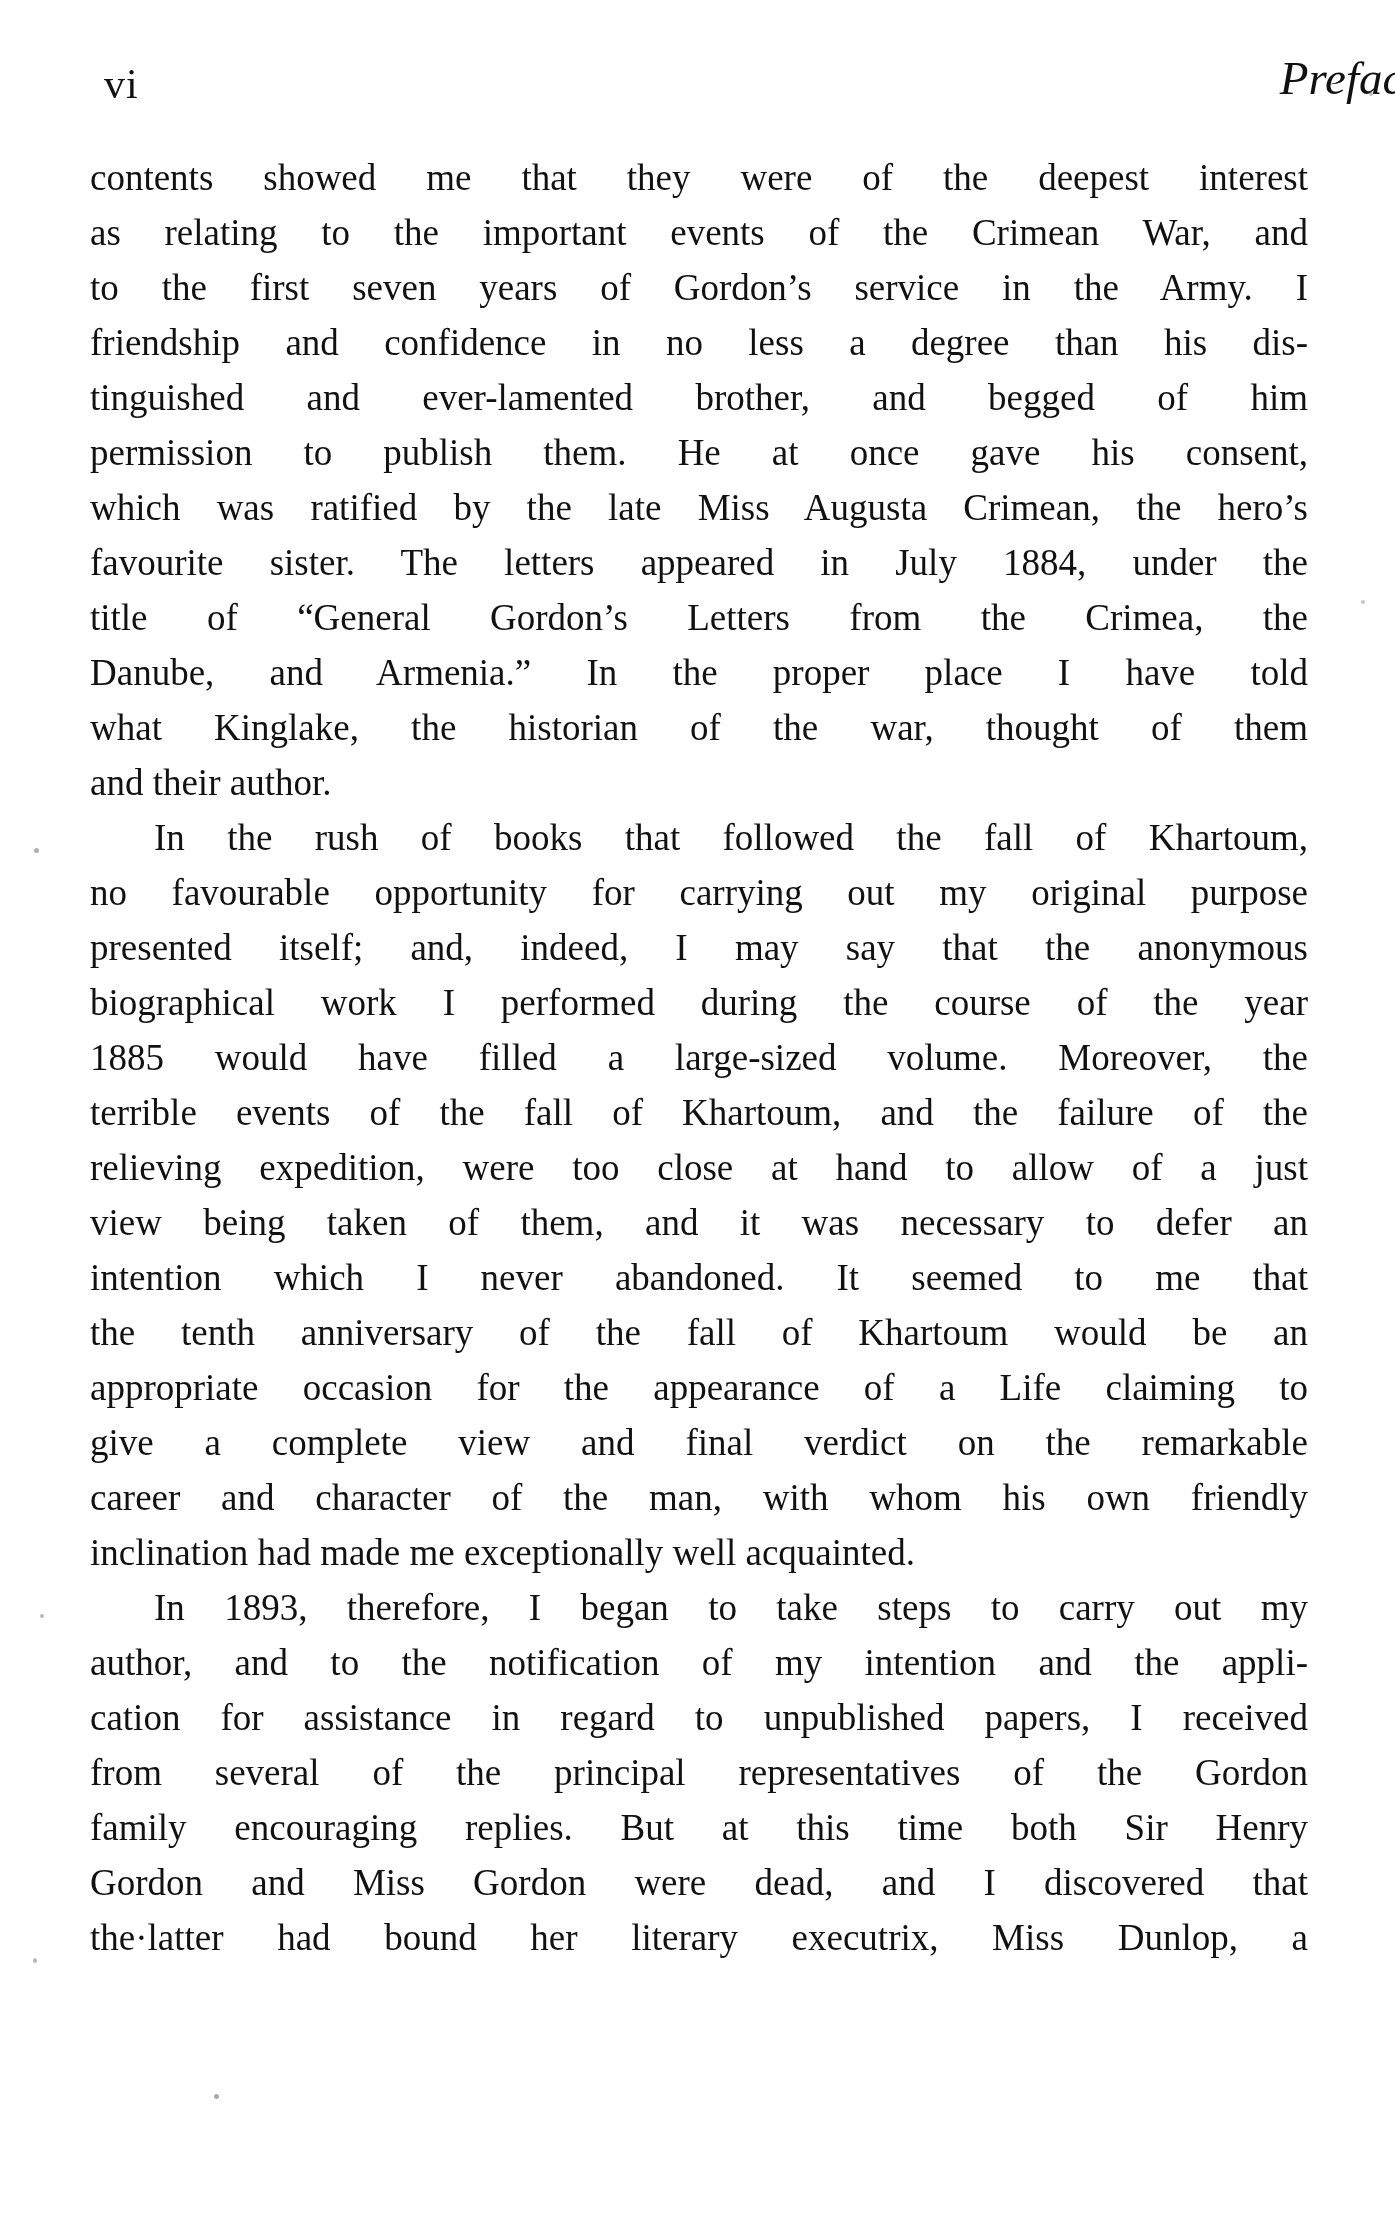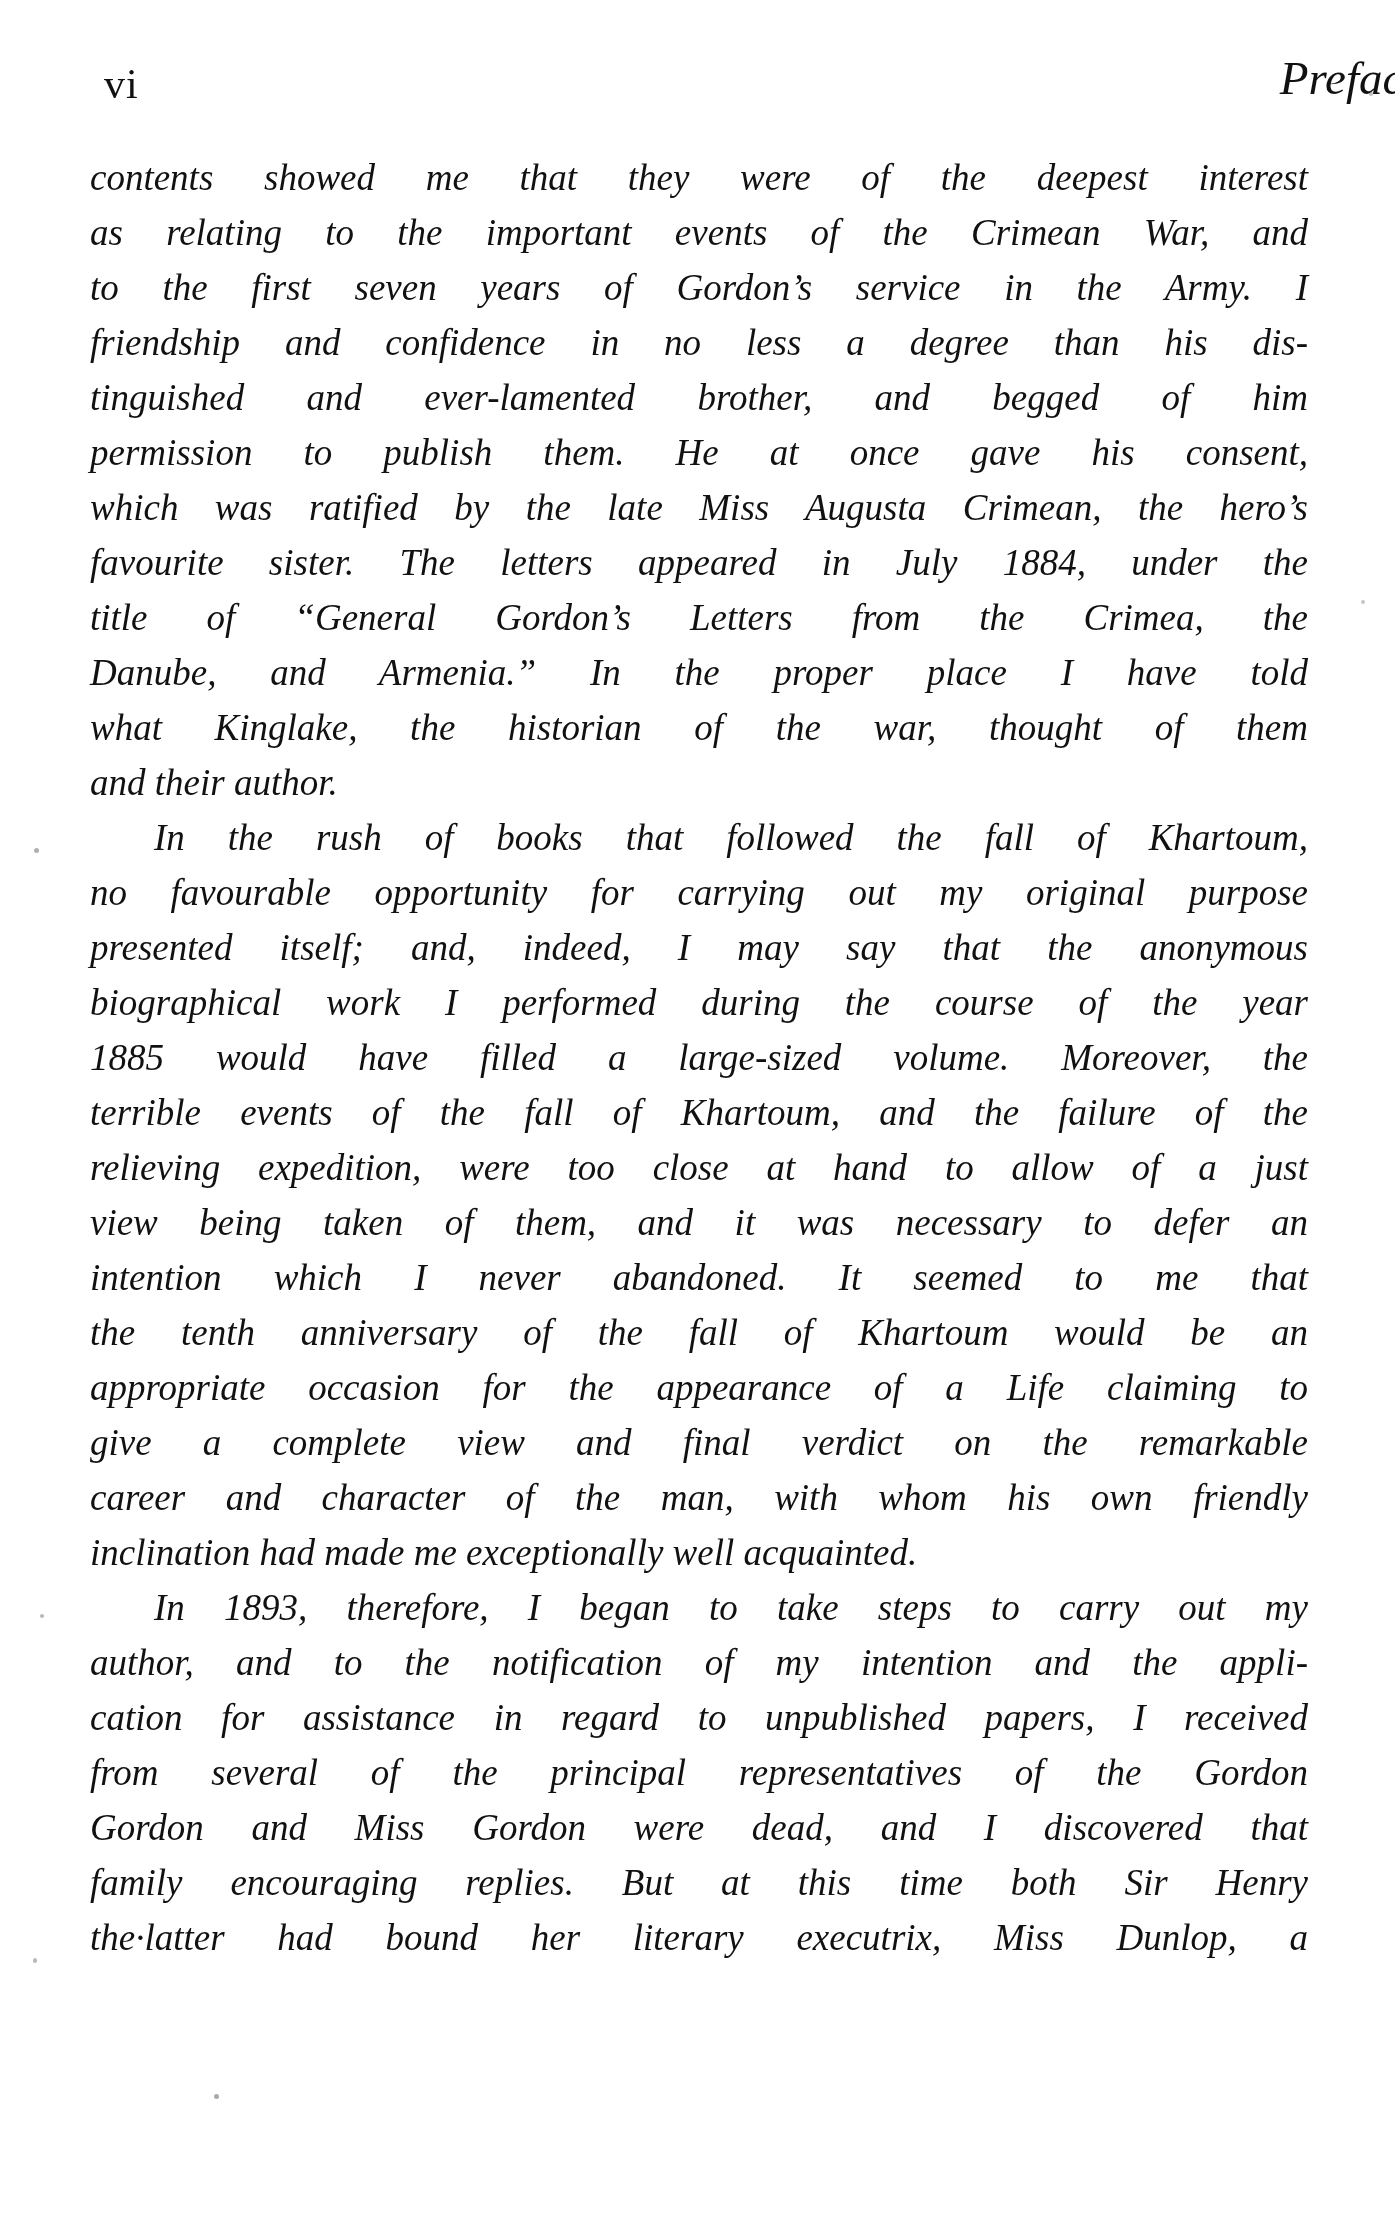--- a/index.html
+++ b/index.html
@@ -56,21 +56,20 @@
   }
   .line {
     height: 55px;
     line-height: 55px;
     font-size: 37px;
     text-align: justify;
     text-align-last: justify;
     text-justify: inter-word;
     white-space: nowrap; 
     overflow: visible;
-    font-style: italic;
   }
   .line.indent-first {
     text-indent: 64px;
   }
   .line.no-stretch {
     text-align-last: left;
   }
   
   .speck {
     position: absolute;
@@ -123,22 +122,22 @@
         <div class="line">appropriate occasion for the appearance of a Life claiming to</div>
         <div class="line">give a complete view and final verdict on the remarkable</div>
         <div class="line">career and character of the man, with whom his own friendly</div>
         <div class="line no-stretch">inclination had made me exceptionally well acquainted.</div>
       </div>
       <div class="paragraph">
         <div class="line indent-first">In 1893, therefore, I began to take steps to carry out my</div>
         <div class="line">author, and to the notification of my intention and the appli-</div>
         <div class="line">cation for assistance in regard to unpublished papers, I received</div>
         <div class="line">from several of the principal representatives of the Gordon</div>
+        <div class="line">family encouraging replies.  But at this time both Sir Henry</div>
         <div class="line">Gordon and Miss Gordon were dead, and I discovered that</div>
-        <div class="line">family encouraging replies.  But at this time both Sir Henry</div>
         <div class="line">the·latter had bound her literary executrix, Miss Dunlop, a</div>
       </div>
     </div>
 
   <div class="speck s1"></div>
   <div class="speck s2"></div>
   <div class="speck s3"></div>
   <div class="speck s4"></div>
   <div class="speck s5"></div>
   <div class="speck s6"></div>

